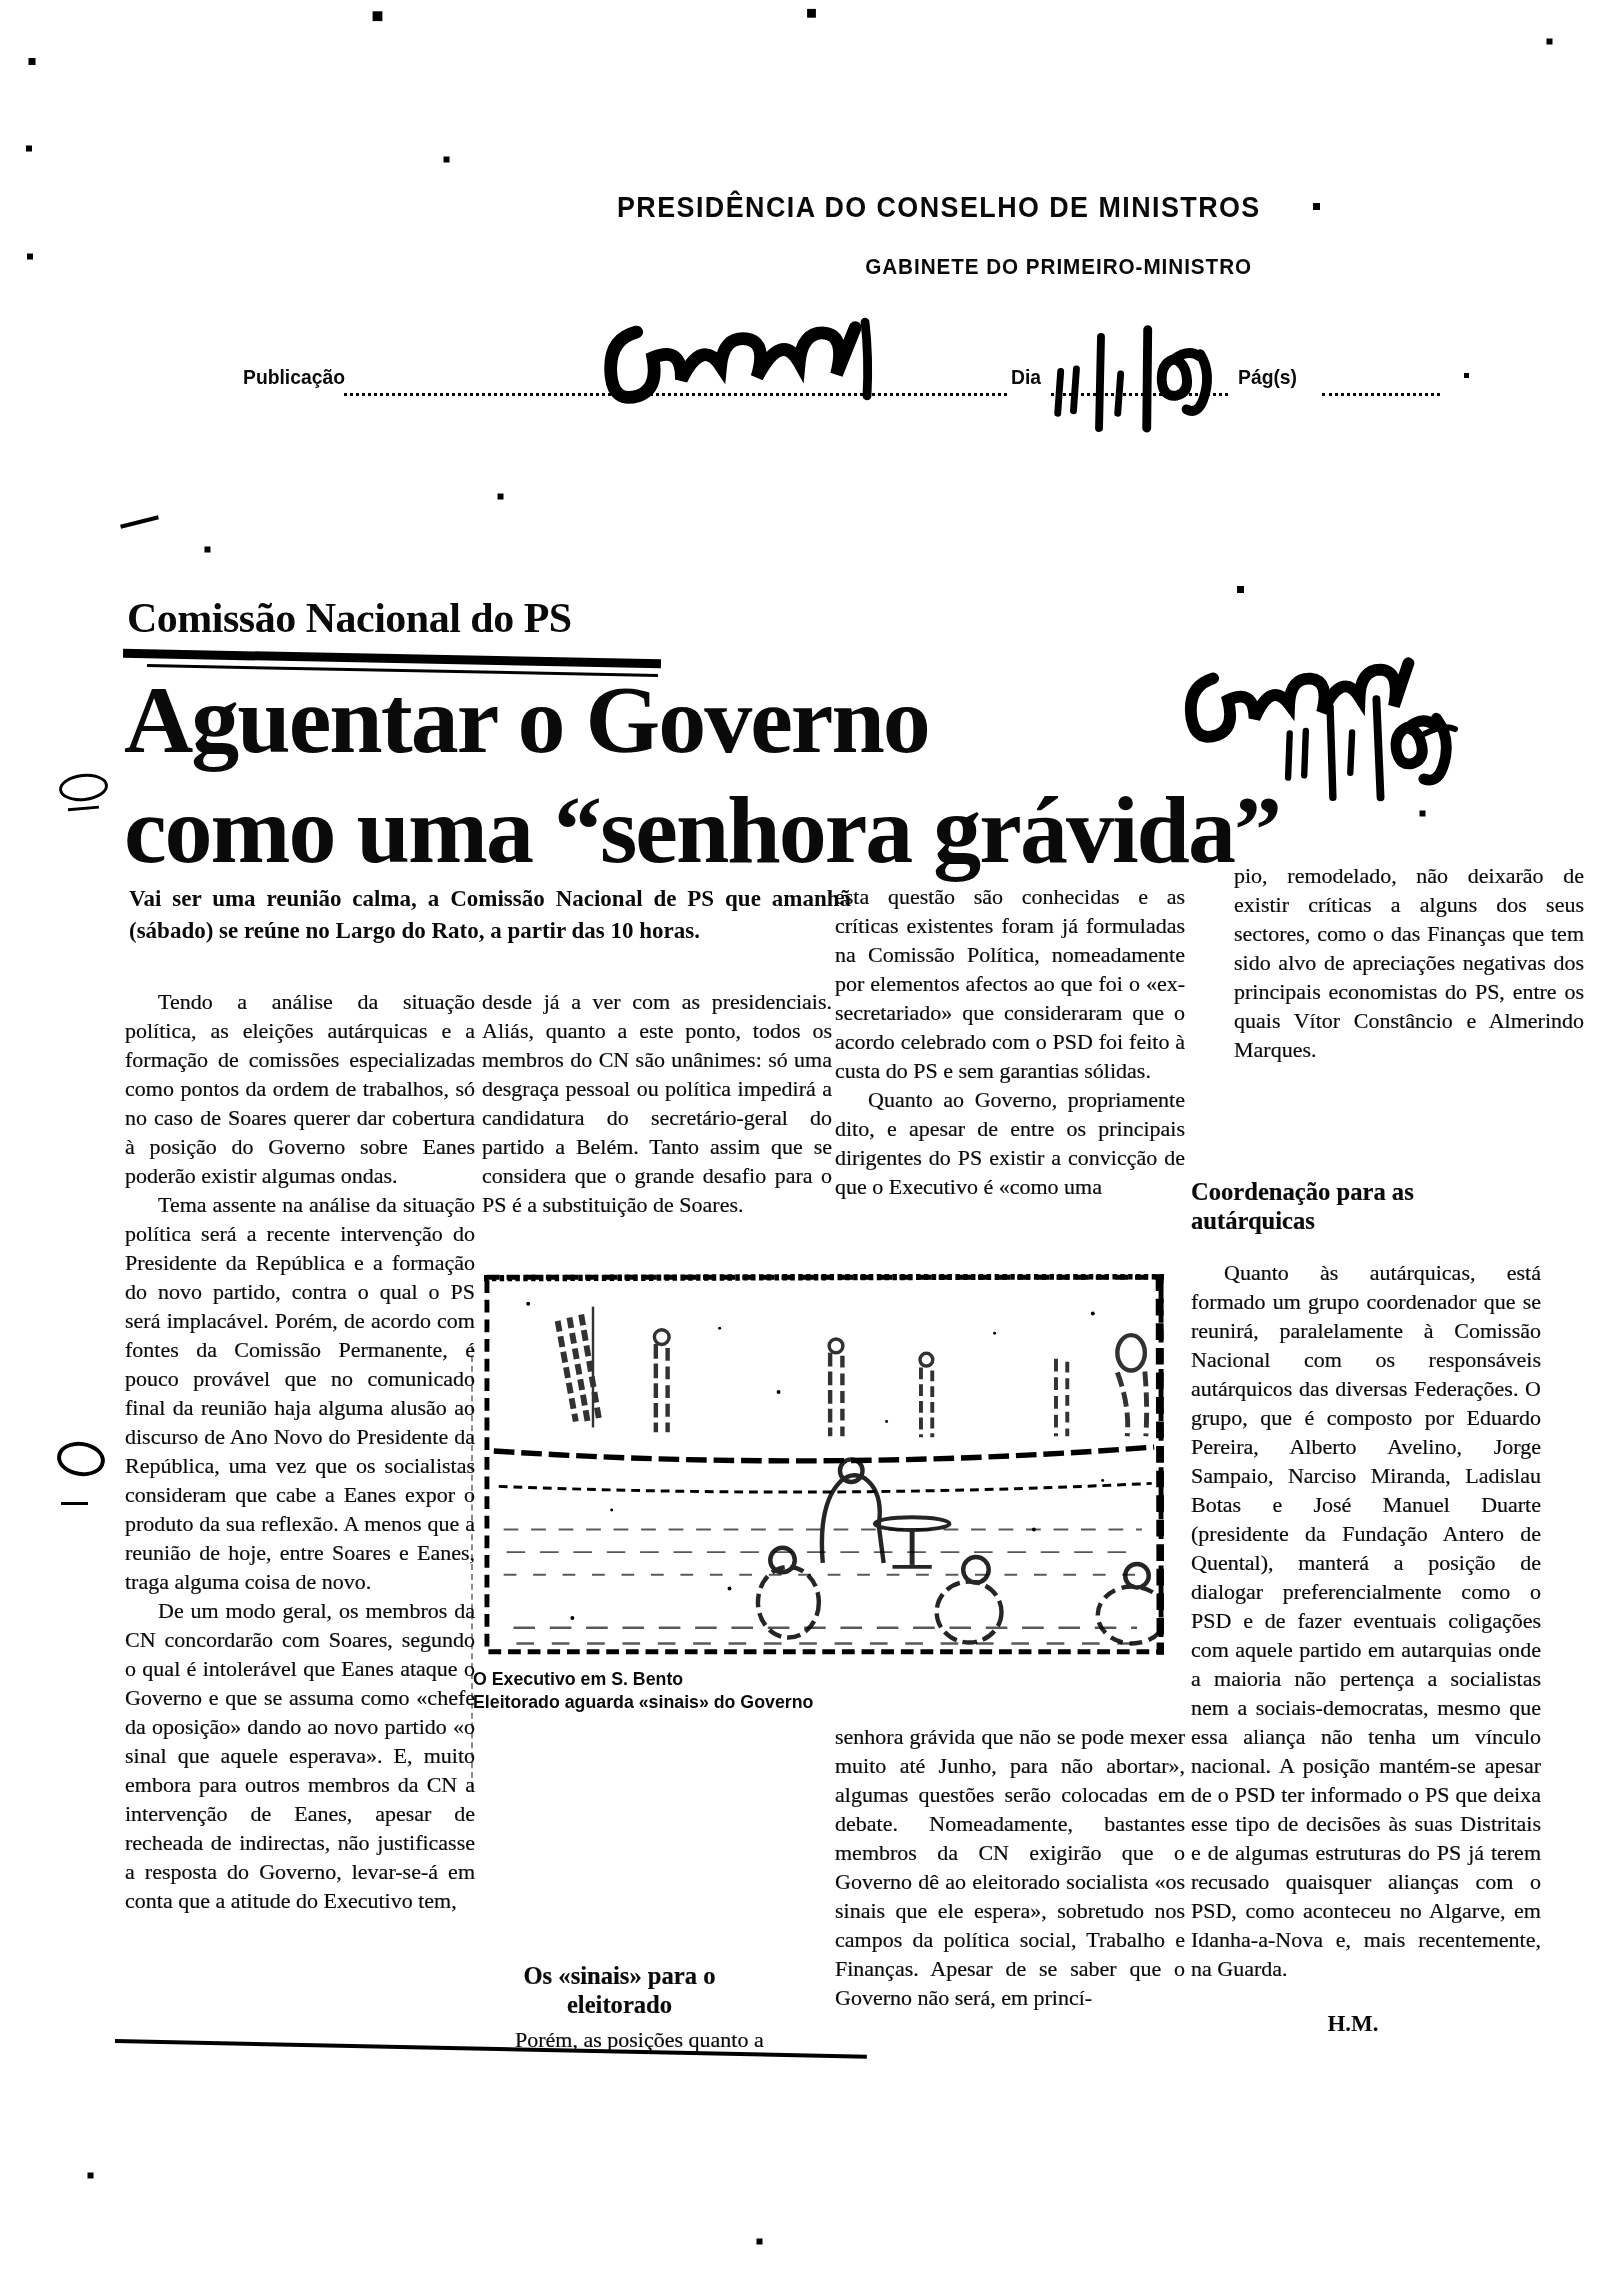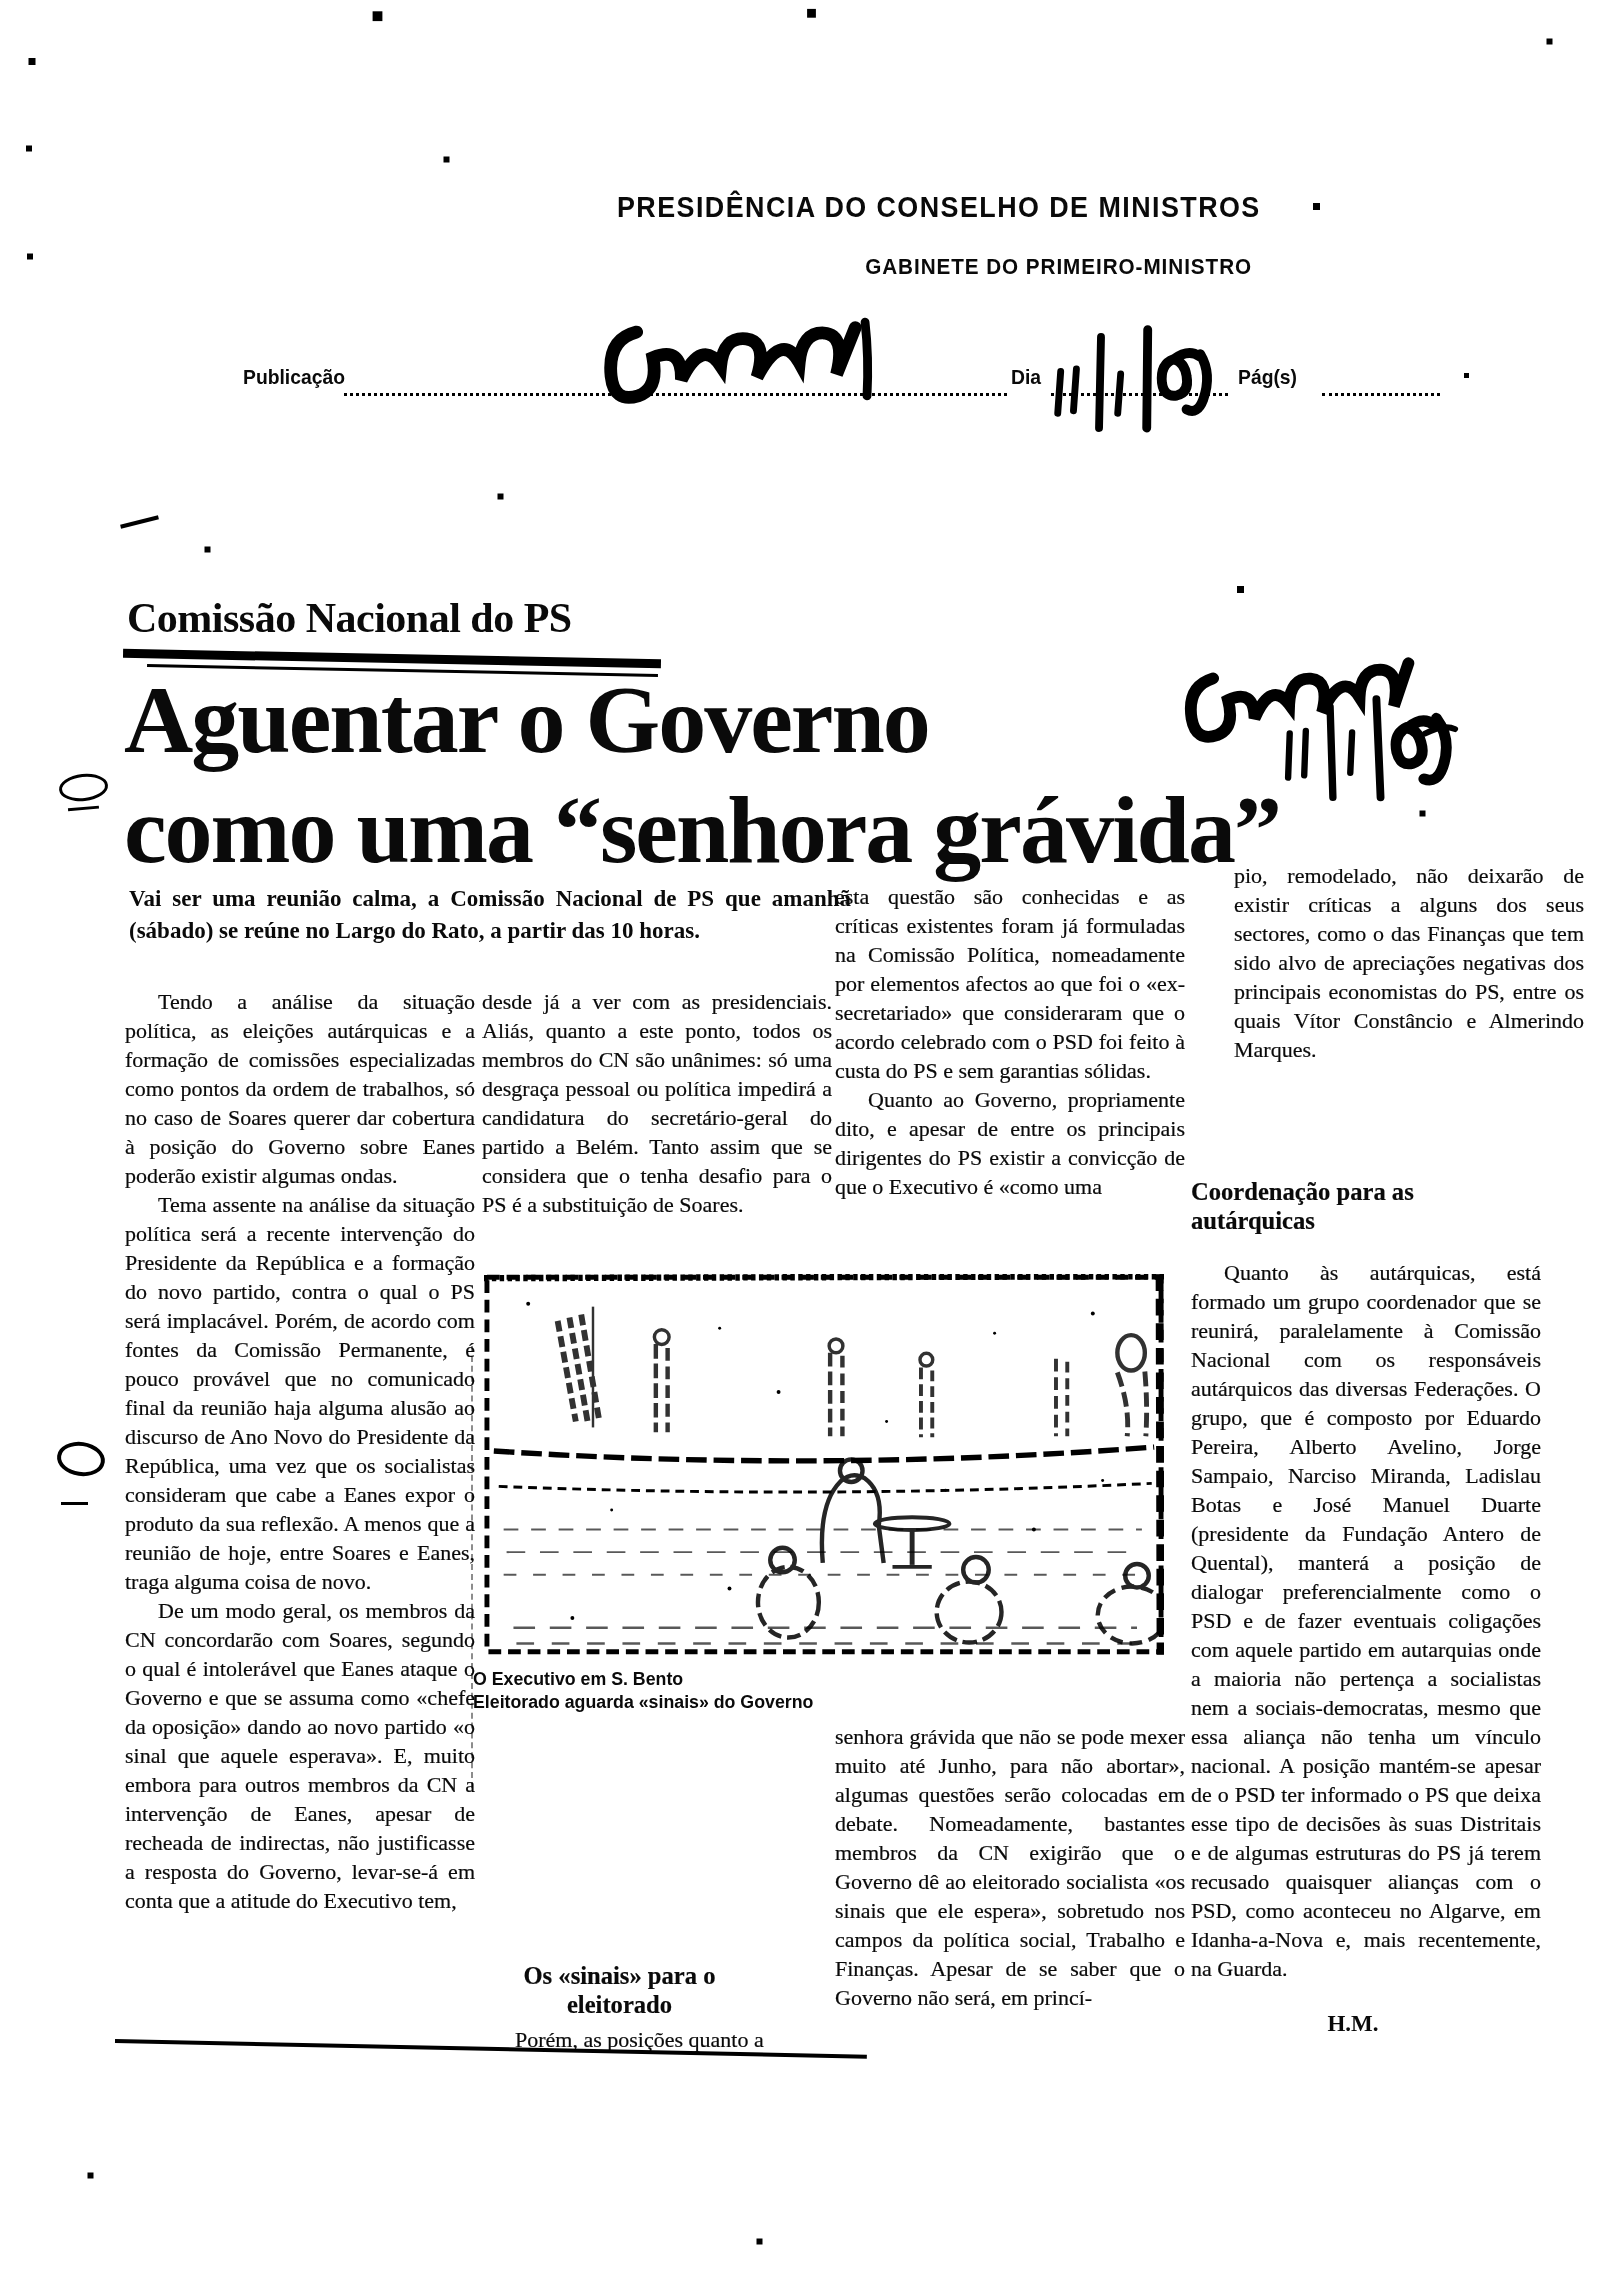--- a/index.html
+++ b/index.html
@@ -98,21 +98,21 @@
 
   <div class="abs lead">Vai ser uma reunião calma, a Comissão Nacional de PS que amanhã (sábado) se reúne no Largo do Rato, a partir das 10 horas.</div>
 
   <div class="abs col" style="left:125px;top:987px;height:1012px;">
     <p>Tendo a análise da situação política, as eleições autárquicas e a formação de comissões especializadas como pontos da ordem de trabalhos, só no caso de Soares querer dar cobertura à posição do Governo sobre Eanes poderão existir algumas ondas.</p>
     <p>Tema assente na análise da situação política será a recente intervenção do Presidente da República e a formação do novo partido, contra o qual o PS será implacável. Porém, de acordo com fontes da Comissão Permanente, é pouco provável que no comunicado final da reunião haja alguma alusão ao discurso de Ano Novo do Presidente da República, uma vez que os socialistas consideram que cabe a Eanes expor o produto da sua reflexão. A menos que a reunião de hoje, entre Soares e Eanes, traga alguma coisa de novo.</p>
     <p>De um modo geral, os membros da CN concordarão com Soares, segundo o qual é intolerável que Eanes ataque o Governo e que se assuma como «chefe da oposição» dando ao novo partido «o sinal que aquele esperava». E, muito embora para outros membros da CN a intervenção de Eanes, apesar de recheada de indirectas, não justificasse a resposta do Governo, levar-se-á em conta que a atitude do Executivo tem,</p>
   </div>
 
   <div class="abs col" style="left:482px;top:987px;height:284px;">
-    <p class="cont">desde já a ver com as presidenciais. Aliás, quanto a este ponto, todos os membros do CN são unânimes: só uma desgraça pessoal ou política impedirá a candidatura do secretário-geral do partido a Belém. Tanto assim que se considera que o tenha desafio para o PS é a substituição de Soares.</p>
+    <p class="cont">desde já a ver com as presidenciais. Aliás, quanto a este ponto, todos os membros do CN são unânimes: só uma desgraça pessoal ou política impedirá a candidatura do secretário-geral do partido a Belém. Tanto assim que se considera que o grande desafio para o PS é a substituição de Soares.</p>
   </div>
 
   <div class="abs col" style="left:835px;top:882px;height:393px;">
     <p class="cont">esta questão são conhecidas e as críticas existentes foram já formuladas na Comissão Política, nomeadamente por elementos afectos ao que foi o «ex-secretariado» que consideraram que o acordo celebrado com o PSD foi feito à custa do PS e sem garantias sólidas.</p>
     <p>Quanto ao Governo, propriamente dito, e apesar de entre os principais dirigentes do PS existir a convicção de que o Executivo é «como uma</p>
   </div>
 
   <div class="abs col" style="left:1191px;top:861px;height:295px;margin-left:43px;">
     <p class="cont">pio, remodelado, não deixarão de existir críticas a alguns dos seus sectores, como o das Finanças que tem sido alvo de apreciações negativas dos principais economistas do PS, entre os quais Vítor Constâncio e Almerindo Marques.</p>
   </div>

